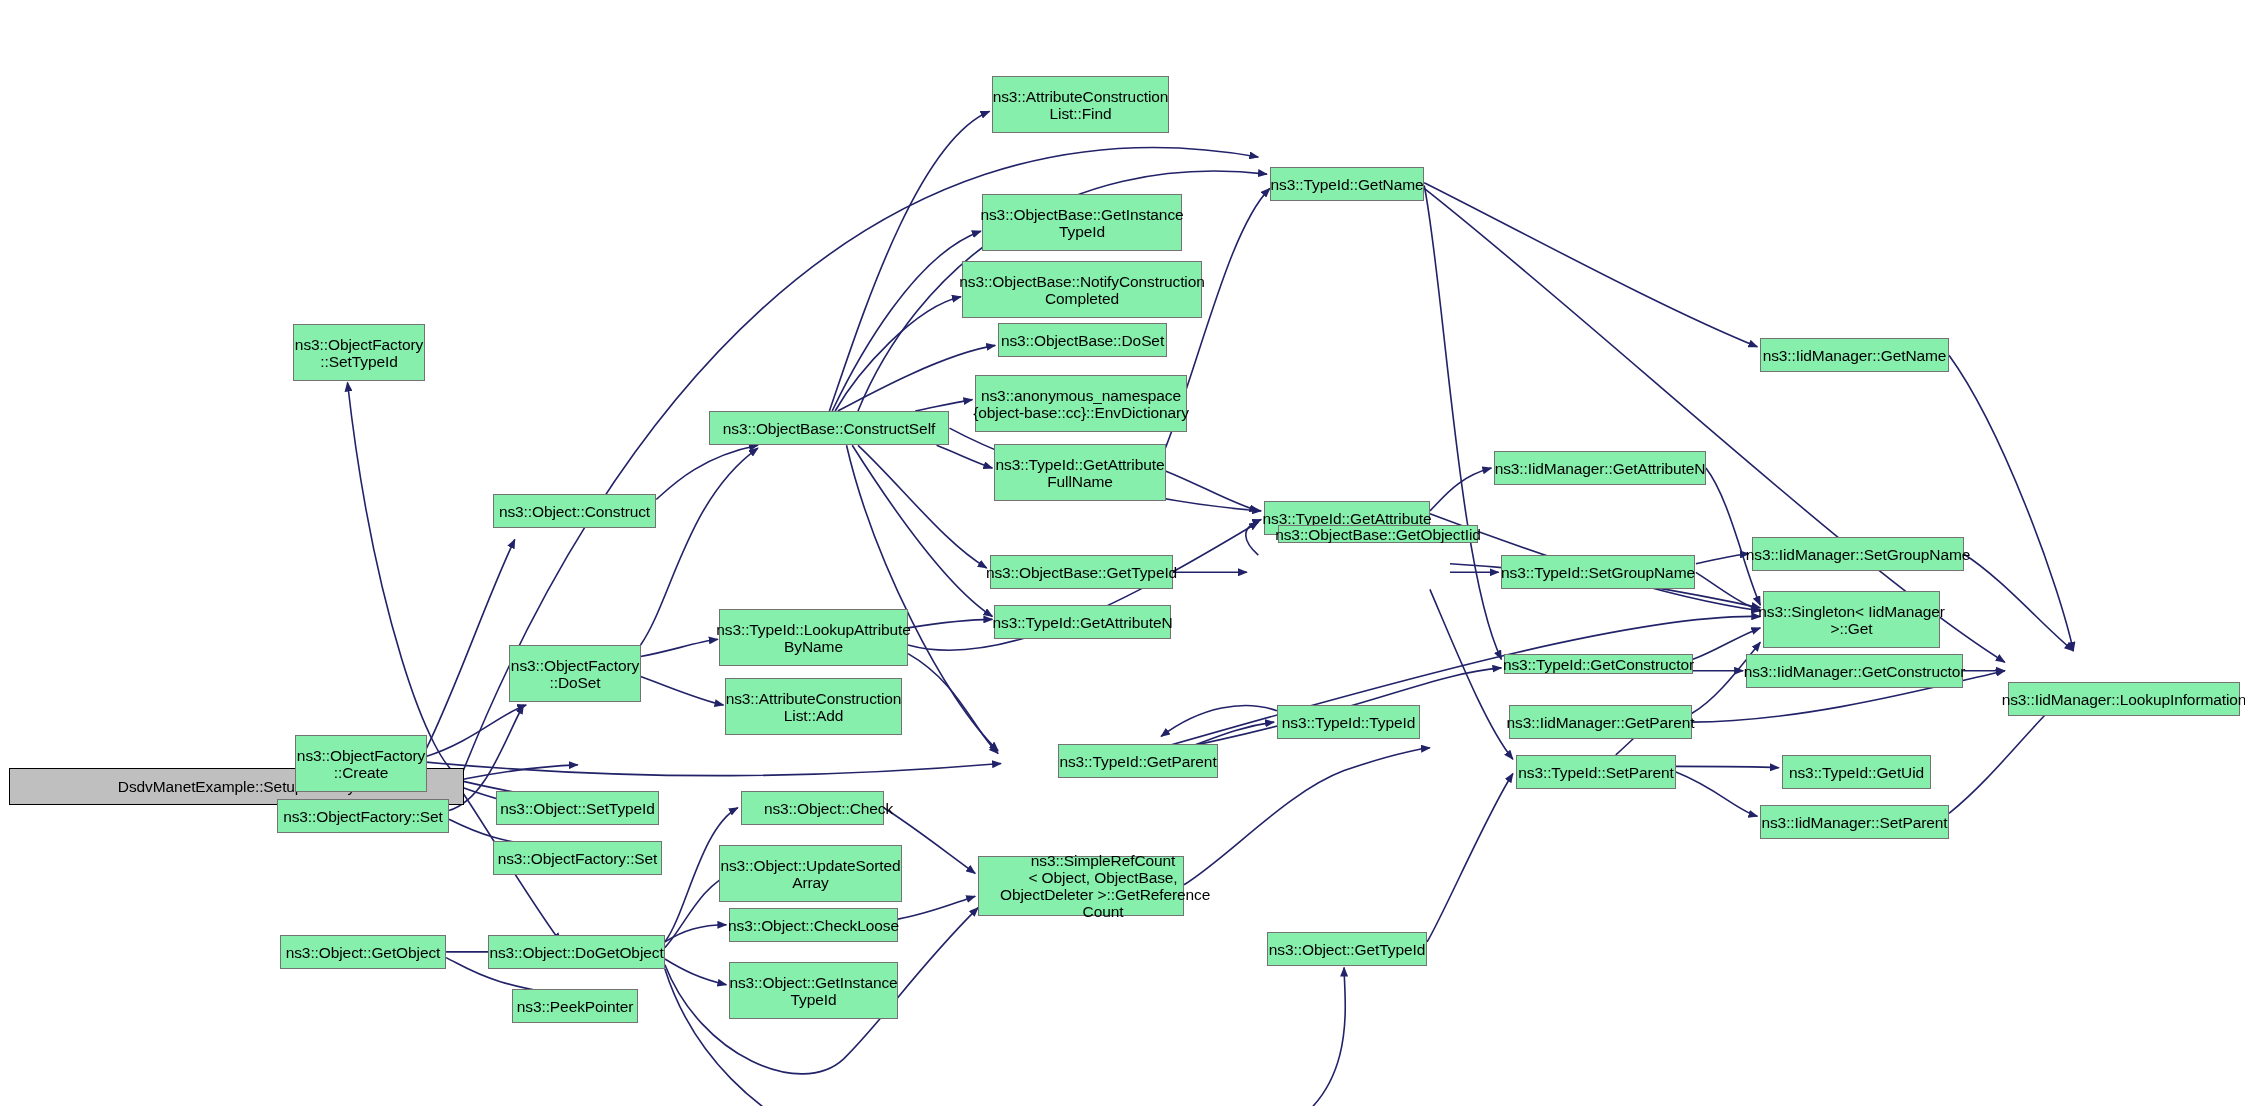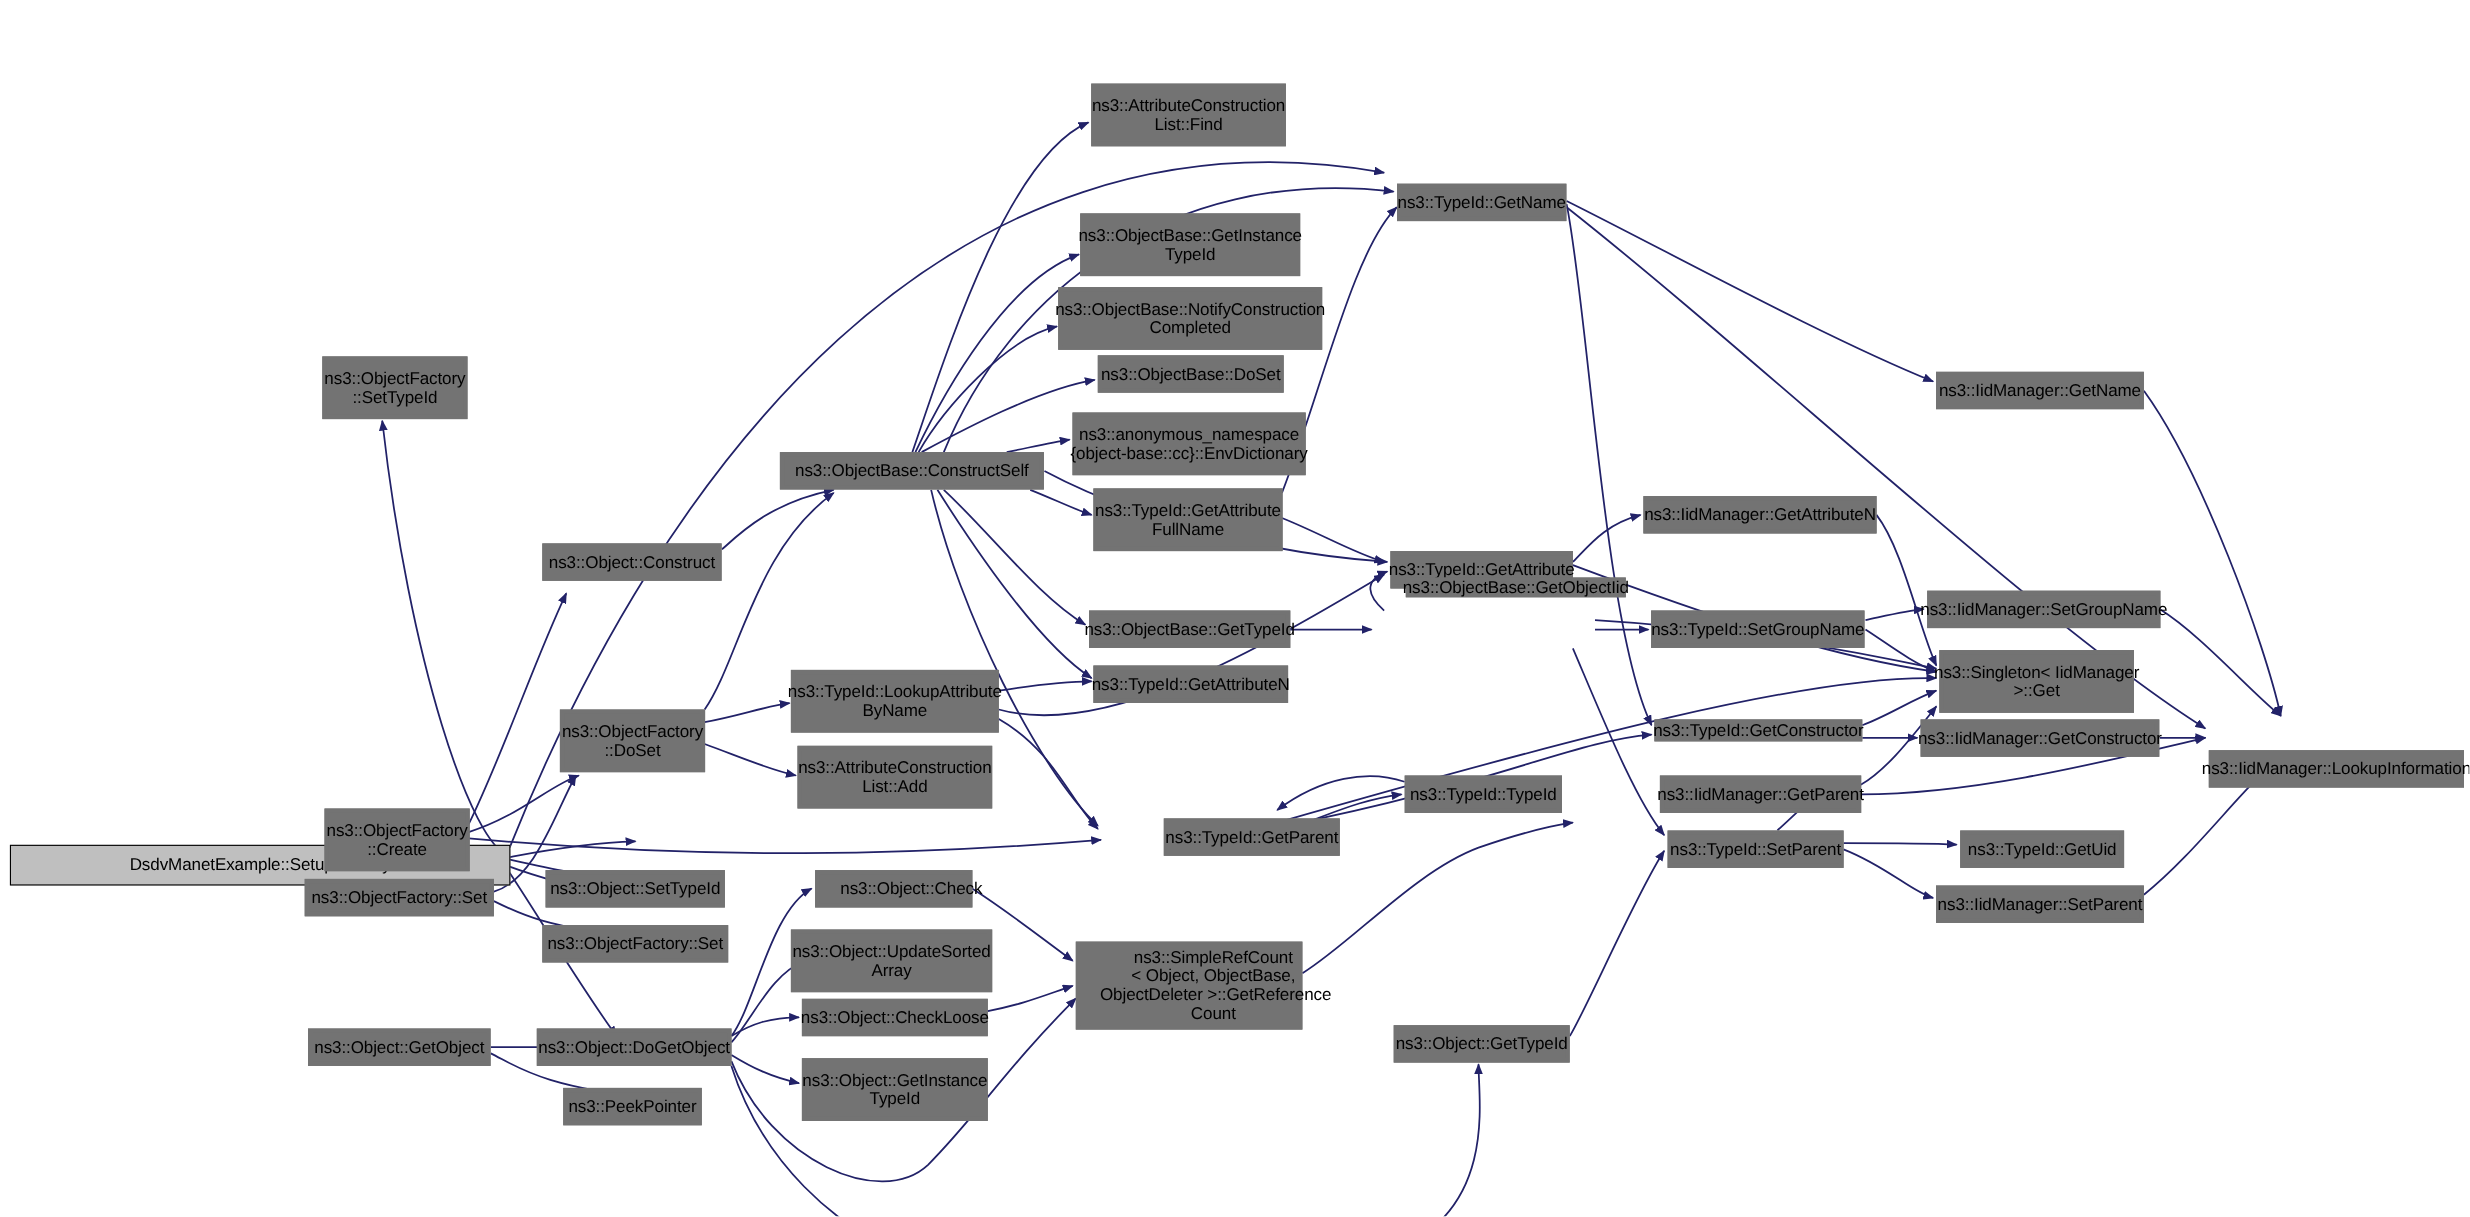--- a/index.html
+++ b/index.html
@@ -19,22 +19,22 @@
     position: absolute;
     left: 0;
     top: 0;
     width: 2245px;
     height: 1106px;
     pointer-events: none;
   }
   .node {
     position: absolute;
     box-sizing: border-box;
-    border: 4px solid #737373;
-    background: #737373;
+    border: 1px solid #737373;
+    background: #86efac;
     color: #000000;
     display: flex;
     align-items: center;
     justify-content: center;
     text-align: center;
     font-size: 15.5px;
     line-height: 17px;
     letter-spacing: -0.1px;
     white-space: pre;
     z-index: 2;
@@ -161,21 +161,21 @@
       <div class="node" style="left: 962px; top: 261px; width: 240px; height: 57px;">ns3::ObjectBase::NotifyConstruction
 Completed</div>
       <div class="node" style="left: 998px; top: 323px; width: 169px; height: 34px;">ns3::ObjectBase::DoSet</div>
       <div class="node" style="left: 975px; top: 375px; width: 212px; height: 57px;">ns3::anonymous_namespace
 {object-base::cc}::EnvDictionary</div>
       <div class="node" style="left: 994px; top: 444px; width: 172px; height: 57px;">ns3::TypeId::GetAttribute
 FullName</div>
       <div class="node" style="left: 990px; top: 555px; width: 183px; height: 34px;">ns3::ObjectBase::GetTypeId</div>
       <div class="node" style="left: 994px; top: 605px; width: 177px; height: 34px;">ns3::TypeId::GetAttributeN</div>
       <div class="node" style="left: 1058px; top: 744px; width: 160px; height: 34px;">ns3::TypeId::GetParent</div>
-      <div class="node" style="left: 978px; top: 856px; width: 206px; height: 80px; padding-left: 44px;">ns3::SimpleRefCount
+      <div class="node" style="left: 978px; top: 856px; width: 206px; height: 60px; padding-left: 44px;">ns3::SimpleRefCount
 &lt; Object, ObjectBase,
  ObjectDeleter &gt;::GetReference
 Count</div>
       <div class="node" style="left: 1267px; top: 932px; width: 160px; height: 34px;">ns3::Object::GetTypeId</div>
       <div class="node" style="left: 1270px; top: 167px; width: 154px; height: 34px;">ns3::TypeId::GetName</div>
       <div class="node" style="left: 1264px; top: 501px; width: 166px; height: 34px;">ns3::TypeId::GetAttribute</div>
       <div class="node" style="left: 1250px; top: 525px; width: 200px; height: 18px; margin-left: 28px;">ns3::ObjectBase::GetObjectIid</div>
       <div class="node" style="left: 1277px; top: 705px; width: 143px; height: 34px;">ns3::TypeId::TypeId</div>
       <div class="node" style="left: 1501px; top: 555px; width: 194px; height: 34px;">ns3::TypeId::SetGroupName</div>
       <div class="node" style="left: 1494px; top: 451px; width: 212px; height: 34px;">ns3::IidManager::GetAttributeN</div>

